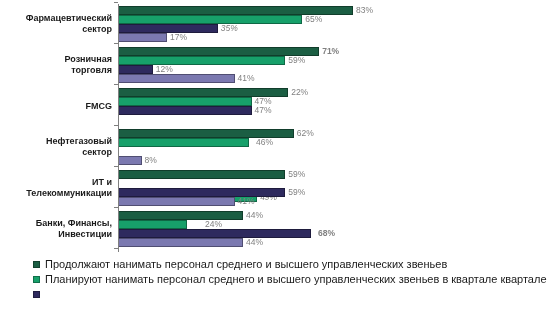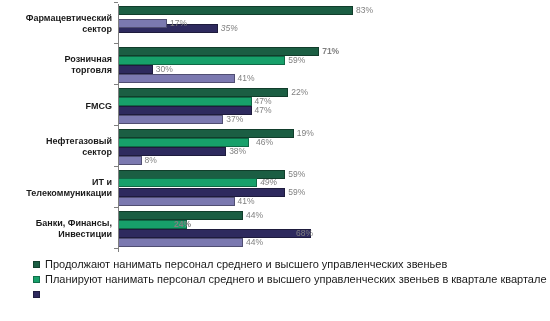--- a/index.html
+++ b/index.html
@@ -130,100 +130,96 @@
     <div id="category-axis"></div>
     <div id="groups-container">
         <div class="category-group" style="top: 6px; height: 36px;">
           <div class="category-label" style="top: 7px;">Фармацевтический
 сектор</div>
           <div class="axis-tick" style="top: -4px;"></div>
           <div class="bar-row" style="top: 0px; width: 276px;">
             <div class="bar" style="width: 234px; background: rgb(27, 94, 67);"></div>
             <div class="bar-value" style="left: 237px;">83%</div>
           </div>
+          <div class="bar-row" style="top: 9px; width: 234px;">
+            <div class="bar" style="width: 183.253px; background: rgb(23, 160, 106);"></div>
+            <div class="bar-value" style="left: 186.253px;">65%</div>
+          </div>
           <div class="bar-row" style="top: 18px; width: 234px;">
             <div class="bar" style="width: 98.6747px; background: rgb(46, 42, 94);"></div>
             <div class="bar-value" style="left: 101.675px; font-style: italic;">35%</div>
           </div>
-          <div class="bar-row" style="top: 13px; width: 234px;">
+          <div class="bar-row" style="top: 27px; width: 234px;">
             <div class="bar" style="width: 47.9277px; background: rgb(123, 121, 176);"></div>
             <div class="bar-value" style="left: 50.9277px;">17%</div>
           </div>
         </div>
         <div class="category-group" style="top: 47px; height: 36px;">
           <div class="category-label" style="top: 7px;">Розничная
 торговля</div>
           <div class="axis-tick" style="top: -4px;"></div>
           <div class="bar-row" style="top: 0px; width: 234px; font-weight: bold;">
             <div class="bar" style="width: 200.169px; background: rgb(27, 94, 67);"></div>
             <div class="bar-value" style="left: 203.169px;">71%</div>
           </div>
           <div class="bar-row" style="top: 9px; width: 234px;">
             <div class="bar" style="width: 166.337px; background: rgb(23, 160, 106);"></div>
             <div class="bar-value" style="left: 169.337px;">59%</div>
           </div>
           <div class="bar-row" style="top: 18px; width: 234px;">
             <div class="bar" style="width: 33.8313px; background: rgb(46, 42, 94);"></div>
-            <div class="bar-value" style="left: 36.8313px;">30%</div>
+            <div class="bar-value" style="left: 36.8313px;">12%</div>
           </div>
           <div class="bar-row" style="top: 27px; width: 234px;">
             <div class="bar" style="width: 115.59px; background: rgb(123, 121, 176);"></div>
             <div class="bar-value" style="left: 118.59px;">41%</div>
           </div>
         </div>
         <div class="category-group" style="top: 88px; height: 36px;">
           <div class="category-label" style="top: 12.5px;">FMCG</div>
           <div class="axis-tick" style="top: -4px;"></div>
           <div class="bar-row" style="top: 0px; width: 234px;">
             <div class="bar" style="width: 169.157px; background: rgb(27, 94, 67);"></div>
             <div class="bar-value" style="left: 172.157px;">22%</div>
           </div>
           <div class="bar-row" style="top: 9px; width: 234px;">
             <div class="bar" style="width: 132.506px; background: rgb(23, 160, 106);"></div>
             <div class="bar-value" style="left: 135.506px;">47%</div>
           </div>
           <div class="bar-row" style="top: 18px; width: 234px;">
             <div class="bar" style="width: 132.506px; background: rgb(46, 42, 94);"></div>
             <div class="bar-value" style="left: 135.506px;">47%</div>
-          </div>
-          <div class="bar-row" style="top: 27px; width: 234px;">
-            <div class="bar" style="width: 104.313px; background: rgb(123, 121, 176);"></div>
-            <div class="bar-value" style="left: 107.313px;">37%</div>
           </div>
         </div>
         <div class="category-group" style="top: 129px; height: 36px;">
           <div class="category-label" style="top: 7px;">Нефтегазовый
 сектор</div>
           <div class="axis-tick" style="top: -4px;"></div>
           <div class="bar-row" style="top: 0px; width: 234px;">
             <div class="bar" style="width: 174.795px; background: rgb(27, 94, 67);"></div>
-            <div class="bar-value" style="left: 177.795px;">19%</div>
+            <div class="bar-value" style="left: 177.795px;">62%</div>
           </div>
           <div class="bar-row" style="top: 9px; width: 234px;">
             <div class="bar" style="width: 129.687px; background: rgb(23, 160, 106);"></div>
             <div class="bar-value" style="left: 137px;">46%</div>
-          </div>
-          <div class="bar-row" style="top: 18px; width: 234px;">
-            <div class="bar" style="width: 107.133px; background: rgb(46, 42, 94);"></div>
-            <div class="bar-value" style="left: 110.133px;">38%</div>
           </div>
           <div class="bar-row" style="top: 27px; width: 234px;">
             <div class="bar" style="width: 22.5542px; background: rgb(123, 121, 176);"></div>
             <div class="bar-value" style="left: 25.5542px;">8%</div>
           </div>
         </div>
         <div class="category-group" style="top: 170px; height: 36px;">
           <div class="category-label" style="top: 7px;">ИТ и
 Телекоммуникации</div>
           <div class="axis-tick" style="top: -4px;"></div>
           <div class="bar-row" style="top: 0px; width: 234px;">
             <div class="bar" style="width: 166.337px; background: rgb(27, 94, 67);"></div>
             <div class="bar-value" style="left: 169.337px;">59%</div>
           </div>
-          <div class="bar-row" style="top: 8px; width: 234px; font-style: italic;">
+          <div class="bar-row" style="top: 23px; width: 234px; font-style: italic;">
             <div class="bar" style="width: 138.145px; background: rgb(23, 160, 106);"></div>
             <div class="bar-value" style="left: 141.145px;">49%</div>
           </div>
           <div class="bar-row" style="top: 18px; width: 234px;">
             <div class="bar" style="width: 166.337px; background: rgb(46, 42, 94);"></div>
             <div class="bar-value" style="left: 169.337px;">59%</div>
           </div>
           <div class="bar-row" style="top: 27px; width: 234px;">
             <div class="bar" style="width: 115.59px; background: rgb(123, 121, 176);"></div>
             <div class="bar-value" style="left: 118.59px;">41%</div>
@@ -232,25 +228,25 @@
         <div class="category-group" style="top: 211px; height: 36px;">
           <div class="category-label" style="top: 7px;">Банки, Финансы,
 Инвестиции</div>
           <div class="axis-tick" style="top: -4px;"></div>
           <div class="bar-row" style="top: 0px; width: 234px;">
             <div class="bar" style="width: 124.048px; background: rgb(27, 94, 67);"></div>
             <div class="bar-value" style="left: 127.048px;">44%</div>
           </div>
           <div class="bar-row" style="top: 9px; width: 234px;">
             <div class="bar" style="width: 67.6627px; background: rgb(23, 160, 106);"></div>
-            <div class="bar-value" style="left: 55px; font-weight: bold;">24%</div>
+            <div class="bar-value" style="left: 86px;">24%</div>
           </div>
           <div class="bar-row" style="top: 18px; width: 234px;">
             <div class="bar" style="width: 191.711px; background: rgb(46, 42, 94);"></div>
-            <div class="bar-value" style="left: 177px;">68%</div>
+            <div class="bar-value" style="left: 199px; font-weight: bold;">68%</div>
           </div>
           <div class="bar-row" style="top: 27px; width: 234px;">
             <div class="bar" style="width: 124.048px; background: rgb(123, 121, 176);"></div>
             <div class="bar-value" style="left: 127.048px;">44%</div>
           </div>
         </div>
         <div class="axis-tick" style="top: 248px;"></div>
       </div>
   </div>
 

